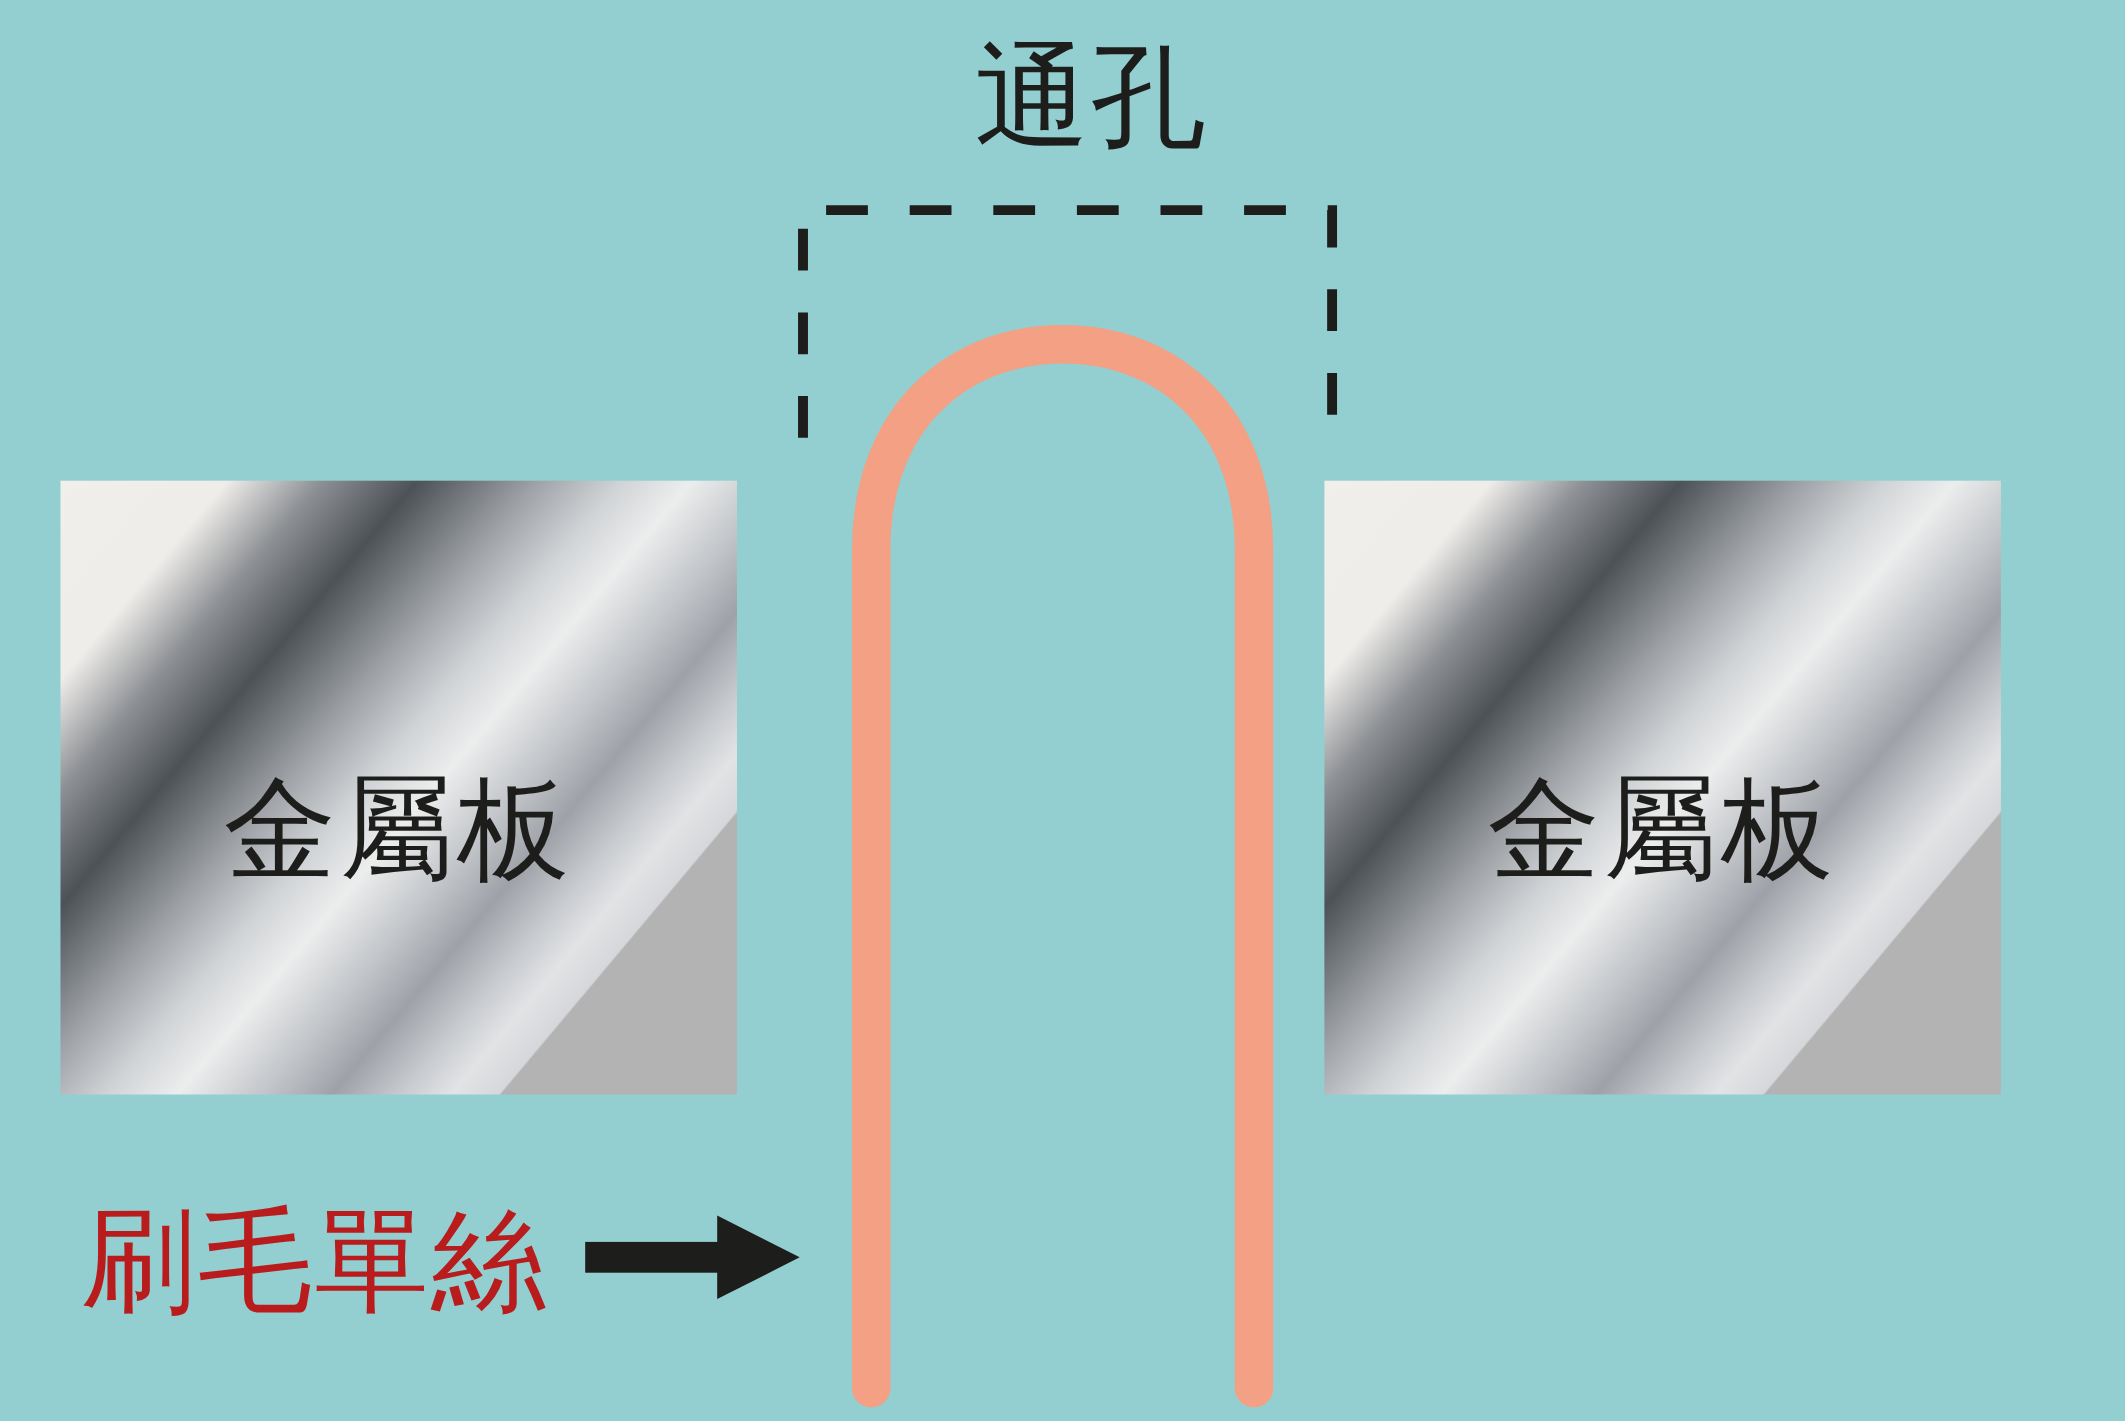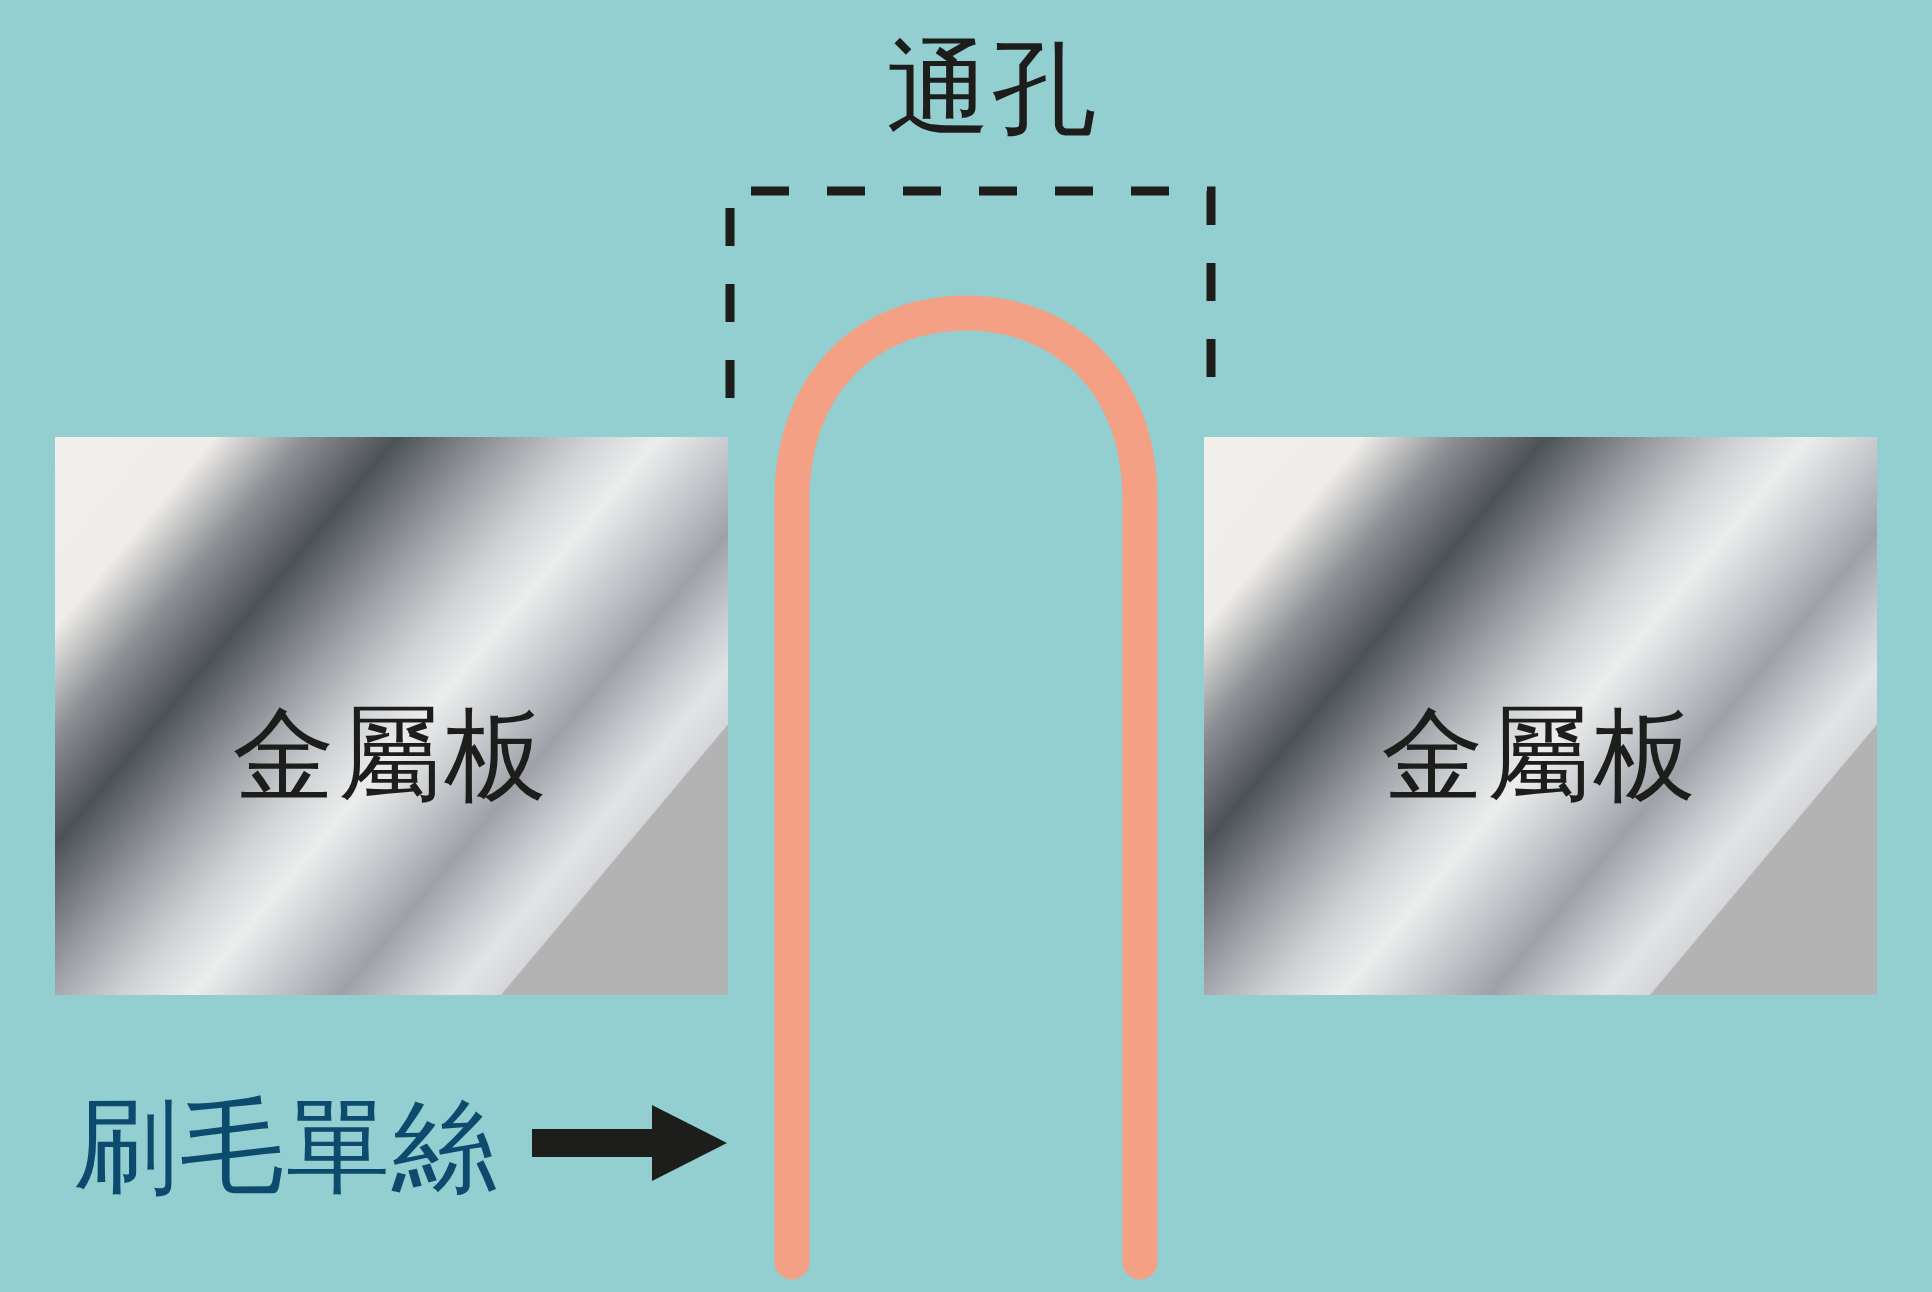--- a/index.html
+++ b/index.html
@@ -9,39 +9,39 @@
     position: relative;
     font-family: "DejaVu Sans", "Liberation Sans", sans-serif;
   }
   .canvas { position: absolute; left: 0; top: 0; width: 1932px; height: 1292px; }
   .title {
     position: absolute; left: 868px; top: 28px; width: 230px; height: 120px;
     font-size: 104px; line-height: 120px; color: #1d1d1b; text-align: right;
     letter-spacing: 2px;
   }
   .plate {
-    position: absolute; top: 437px; width: 673px; height: 558px; overflow: hidden;
+    position: absolute; top: 437px; width: 615px; height: 558px; overflow: hidden;
     background: linear-gradient(130deg,
       #f0efec 0%, #efedea 14%,
       #8c8f93 22%, #4d5257 30%,
       #9ea2a6 40%, #d0d3d6 47%, #eceded 53%,
       #c3c6ca 60%, #9ea2a8 66%,
       #c9ccd0 72%, #e2e3e5 76%, #d5d7da 80%,
       #b3b3b3 80.2%, #b3b3b3 100%);
   }
   .plate-left { left: 55px; }
   .plate-right { left: 1204px; }
   .plate-label {
     position: absolute; left: 0; right: 0; top: 258px; height: 120px;
     text-align: center; font-size: 102px; line-height: 120px; color: #1d1d1b;
     letter-spacing: 4px;
   }
   .filament-label {
     position: absolute; left: 74px; top: 1086px; height: 120px; width: 450px;
-    font-size: 104px; line-height: 120px; color: #0c4a6e; letter-spacing: 2px;
+    font-size: 104px; line-height: 120px; color: #b91c1c; letter-spacing: 2px;
     white-space: nowrap;
   }
 </style>
 </head>
 <body>
 
 <div class="canvas">
 
   <div class="title">通孔</div>
 

